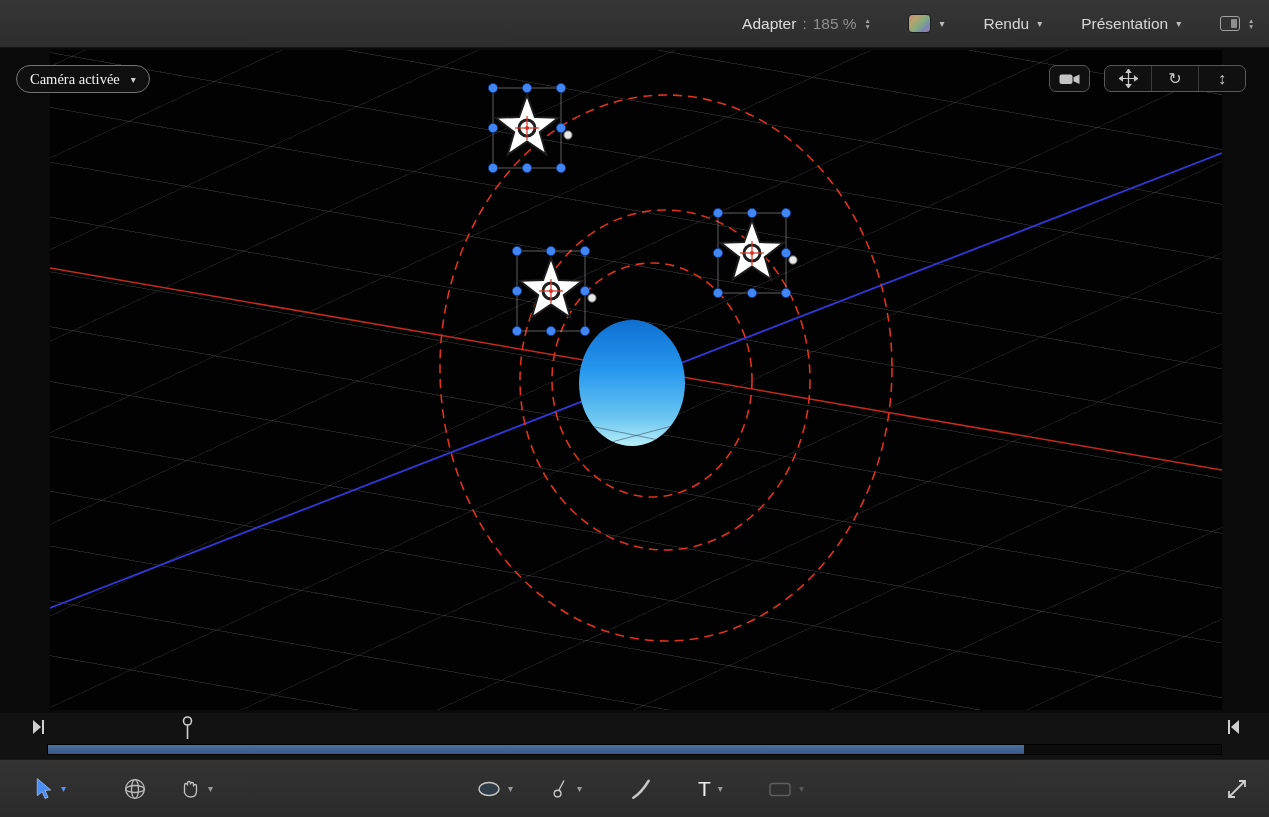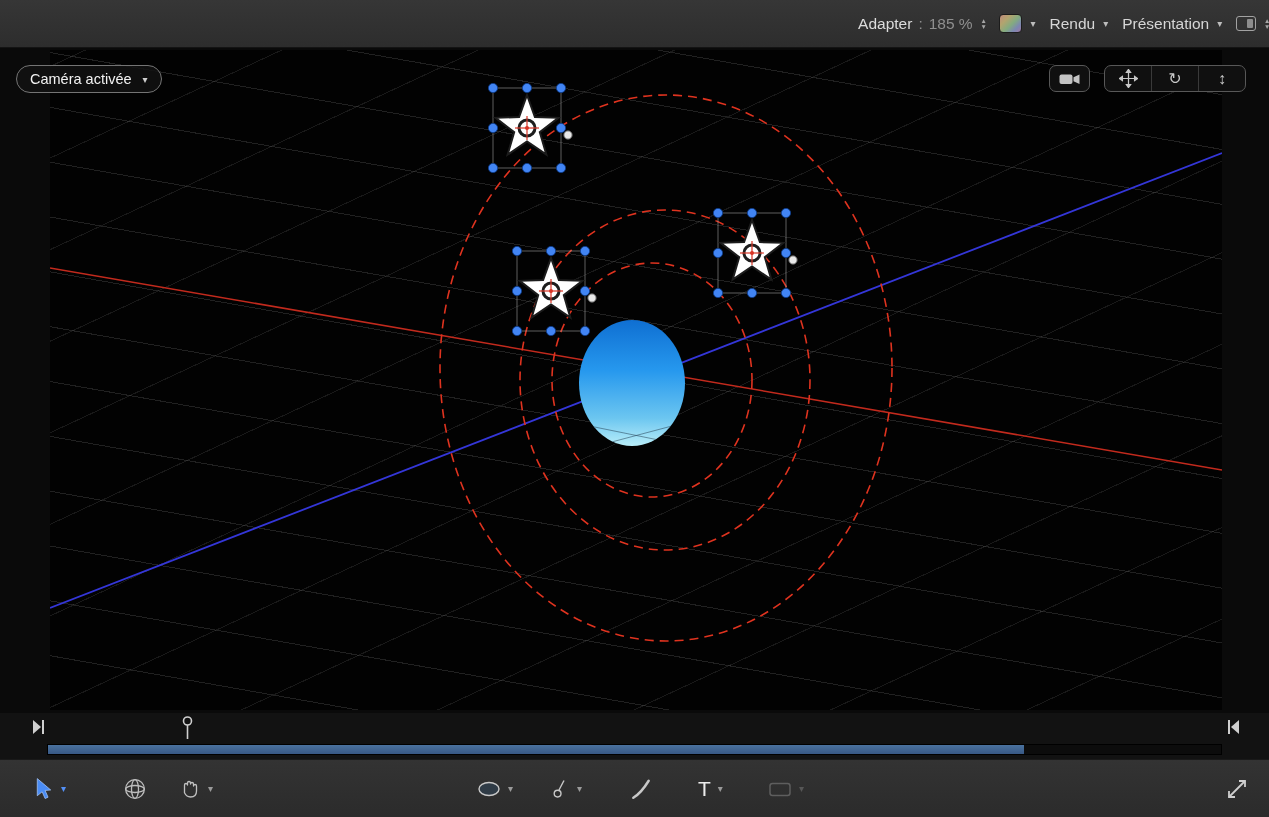--- a/index.html
+++ b/index.html
@@ -5,22 +5,22 @@
   html,body{margin:0;padding:0}
   body{
     width:1269px;height:817px;position:relative;overflow:hidden;
     background:#050505;font-family:"Liberation Sans",sans-serif;
     -webkit-font-smoothing:antialiased;
   }
   
   .top-toolbar{
     position:absolute;top:0;left:0;width:100%;height:48px;box-sizing:border-box;
     background:linear-gradient(#363636,#2d2d2d);border-bottom:1px solid #141414;
-    display:flex;align-items:center;justify-content:flex-end;gap:14px;
-    color:#d6d6d6;font-size:15.5px;
+    display:flex;align-items:center;justify-content:flex-end;gap:39px;
+    padding-right:16px;color:#d6d6d6;font-size:15.5px;
   }
   .grp{display:flex;align-items:center;gap:6px;cursor:default}
   .zoom-fit{color:#dcdcdc}
   .zoom-sep,.zoom-val{color:#8f8f8f}
   .stepper{display:inline-flex;flex-direction:column;align-items:center;line-height:6px;font-size:7.5px;color:#a6a6a6;margin-left:3px}
   .chev{font-size:10px;color:#bdbdbd;margin-left:2px}
   .swatch{width:21px;height:17px;border-radius:4px;border:1px solid #1c1c1c;
     background:linear-gradient(135deg,#c08a7c,#b3a46e 28%,#83ab80 55%,#7c87b2 78%,#9f79a0)}
   .layout-icon{width:20px;height:15px;border:1.5px solid #a2a2a2;border-radius:3px;position:relative;box-sizing:border-box}
   .layout-icon::after{content:"";position:absolute;right:2px;top:2px;bottom:2px;width:6px;background:#8d8d8d;border-radius:1px}
@@ -30,21 +30,21 @@
     position:absolute;left:50px;top:2px;width:1172px;height:660px;
     background:
       repeating-linear-gradient(10deg, transparent 0 53px, rgba(115,115,115,0.27) 53px 54px),
       repeating-linear-gradient(-25deg, transparent 0 82px, rgba(105,105,105,0.22) 82px 83px),
       #020202;
   }
   .scene svg{position:absolute;inset:0;display:block}
   .camera-pill{
     position:absolute;left:16px;top:17px;height:28px;display:flex;align-items:center;gap:9px;
     padding:0 13px;border-radius:15px;background:rgba(18,18,18,0.85);border:1px solid #747474;
-    color:#f2f2f2;font-size:14.5px;box-sizing:border-box;
+    color:#f2f2f2;font-size:14.5px;box-sizing:border-box;font-family:Liberation Serif, serif;
   }
   .camera-pill .chev{color:#cfcfcf}
   .cam-btn{
     position:absolute;top:17px;height:27px;background:#101010;border:1px solid #585858;
     border-radius:7px;display:flex;align-items:center;justify-content:center;
     color:#c8c8c8;box-sizing:border-box;
   }
   .btn-camera{right:179px;width:41px}
   .cam-group{position:absolute;top:17px;right:23px;height:27px;display:flex;background:#101010;
     border:1px solid #585858;border-radius:7px;box-sizing:border-box;color:#c8c8c8}

